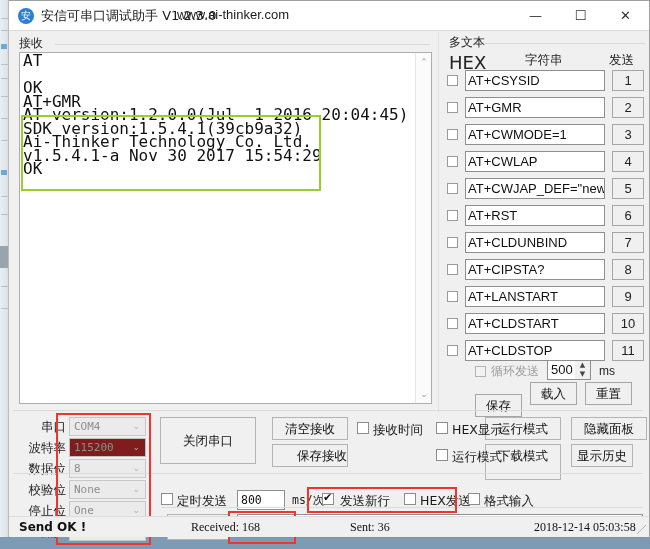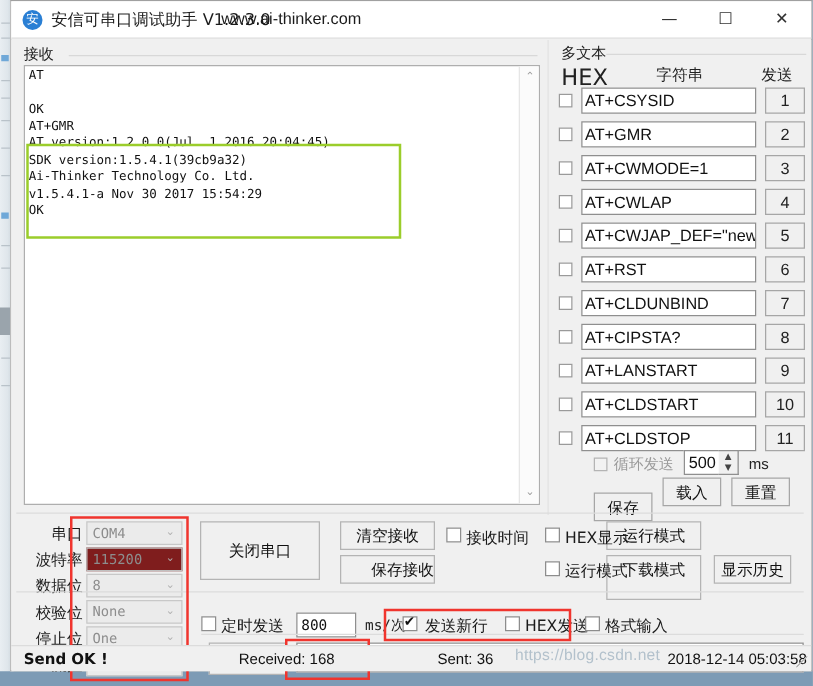--- a/index.html
+++ b/index.html
@@ -98,21 +98,21 @@
     position: absolute; left: 10px; top: 20px;
     width: 413px; height: 352px;
     background: #ffffff;
     border: 1px solid #aeaeae;
     overflow: hidden;
   }
   .recv-text {
     position: absolute; left: 3px; top: 1px;
     width: 390px;
     font-family: "DejaVu Sans Mono", "Liberation Mono", monospace;
-    font-size: 10px;
+    font-size: 16px;
     line-height: 13.5px;
     color: #111;
     white-space: pre;
   }
   .recv-scroll {
     position: absolute; right: 0; top: 0; width: 16px; height: 350px;
     background: #fbfbfb; border-left: 1px solid #e6e6e6;
   }
   .sb-arrow {
     position: absolute; left: 0; width: 16px; height: 16px;
@@ -302,21 +302,21 @@
   .rr-input  { left: 219px; top: 479px; width: 68px;  height: 33px; }
 
   
   .statusbar {
     position: absolute; left: 0px; top: 515px;
     width: 640px; height: 21px;
     background: #f0f0f0; border-top: 1px solid #dcdcdc;
   }
   .st {
     position: absolute; top: 3px; font-size: 12px; color: #111;
-    font-family: Liberation Sans, sans-serif; white-space: nowrap;
+    font-family: Liberation Serif, serif; white-space: nowrap;
   }
   .st-ok    { left: 10px; font-weight: bold; font-family: "DejaVu Sans", sans-serif; }
   .st-recv  { left: 182px; }
   .st-sent  { left: 341px; }
   .st-time  { left: 525px; }
   .st-grip {
     position: absolute; right: 3px; top: 8px; width: 9px; height: 9px;
     background:
       linear-gradient(135deg, transparent 46%, #b5b5b5 46%, #b5b5b5 54%, transparent 54%);
   }
@@ -490,20 +490,21 @@
       <div class="combo" style="top:490px">
         <span>None</span>
         <span class="caret">⌄</span>
       </div>
 
       <div class="btn close-serial">关闭串口</div>
       <div class="btn clr-recv">清空接收</div>
       <div class="btn save-recv">保存接收</div>
       <div class="btn run-mode">运行模式</div>
       <div class="btn dl-mode">下载模式</div>
+      <div class="btn hide-pan">隐藏面板</div>
       <div class="btn show-hist">显示历史</div>
 
       <div class="chk" style="left:348px; top:390px"></div>
       <div class="chk-lbl" style="left:364px; top:390px">接收时间</div>
       <div class="chk" style="left:427px; top:390px"></div>
       <div class="chk-lbl" style="left:443px; top:390px">HEX显示</div>
       <div class="chk" style="left:427px; top:417px"></div>
       <div class="chk-lbl" style="left:443px; top:417px">运行模式</div>
 
       <div class="sep2"></div>
@@ -531,14 +532,13 @@
 
     <div class="statusbar">
       <div class="st st-ok">Send OK !</div>
       <div class="st st-recv">Received: 168</div>
       <div class="st st-sent">Sent: 36</div>
       <div class="st st-time">2018-12-14 05:03:58</div>
       <div class="st-grip"></div>
     </div>
   </div>
 
-  <div class="watermark">https://blog.csdn.net</div>
 </div>
 
 </body></html>

